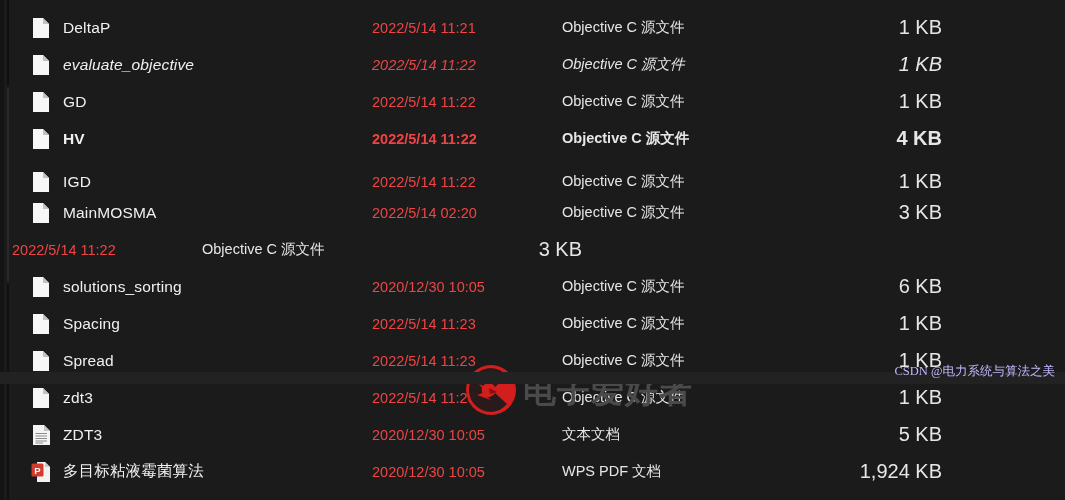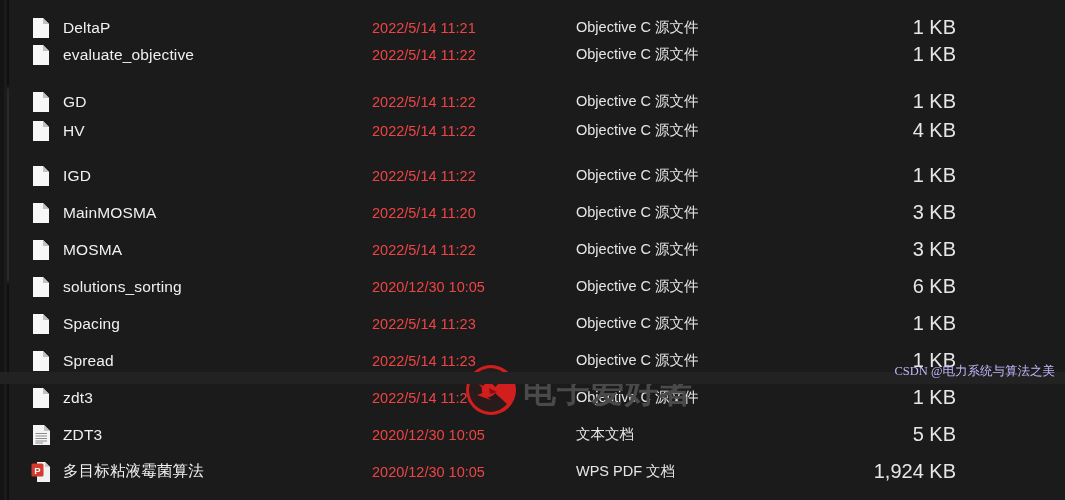--- a/index.html
+++ b/index.html
@@ -54,21 +54,20 @@
   }
   .cell-date {
     width:190px; flex:0 0 190px;
     color:#ef4444; font-size:14.5px;
     white-space:nowrap;
   }
   .cell-type {
     width:200px; flex:0 0 200px;
     color:#e6e6e6; font-size:14.5px;
     white-space:nowrap;
-    margin-left:14px;
   }
   .cell-size {
     width:180px; flex:0 0 180px;
     color:#e6e6e6; font-size:20px;
     text-align:right;
     white-space:nowrap;
   }
   
   .wm-logo {
     position:absolute; left:465px; top:364px;
@@ -106,21 +105,21 @@
               <path d="M1 1 h10 l6 6 v14 h-16 z" fill="#f7f7f7"></path>
               <path d="M11 1 l6 6 h-6 z" fill="#c2c2c2"></path>
             </svg>
           </span>
           <span class="name-text">DeltaP</span>
         </div>
         <div class="cell-date">2022/5/14 11:21</div>
         <div class="cell-type">Objective C 源文件</div>
         <div class="cell-size">1 KB</div>
       </div>
-      <div class="file-row" style="top: 36px;">
+      <div class="file-row" style="top: 46px; font-style: italic;">
         <div class="cell-name">
           <span class="icon-wrap">
             <svg width="18" height="22" viewBox="0 0 18 22">
               <path d="M1 1 h10 l6 6 v14 h-16 z" fill="#f7f7f7"></path>
               <path d="M11 1 l6 6 h-6 z" fill="#c2c2c2"></path>
             </svg>
           </span>
           <span class="name-text">evaluate_objective</span>
         </div>
         <div class="cell-date">2022/5/14 11:22</div>
@@ -134,35 +133,35 @@
               <path d="M1 1 h10 l6 6 v14 h-16 z" fill="#f7f7f7"></path>
               <path d="M11 1 l6 6 h-6 z" fill="#c2c2c2"></path>
             </svg>
           </span>
           <span class="name-text">GD</span>
         </div>
         <div class="cell-date">2022/5/14 11:22</div>
         <div class="cell-type">Objective C 源文件</div>
         <div class="cell-size">1 KB</div>
       </div>
-      <div class="file-row" style="top: 112px;">
+      <div class="file-row" style="top: 120px; font-weight: bold;">
         <div class="cell-name">
           <span class="icon-wrap">
             <svg width="18" height="22" viewBox="0 0 18 22">
               <path d="M1 1 h10 l6 6 v14 h-16 z" fill="#f7f7f7"></path>
               <path d="M11 1 l6 6 h-6 z" fill="#c2c2c2"></path>
             </svg>
           </span>
           <span class="name-text">HV</span>
         </div>
         <div class="cell-date">2022/5/14 11:22</div>
         <div class="cell-type">Objective C 源文件</div>
         <div class="cell-size">4 KB</div>
       </div>
-      <div class="file-row" style="top: 157px;">
+      <div class="file-row" style="top: 163px;">
         <div class="cell-name">
           <span class="icon-wrap">
             <svg width="18" height="22" viewBox="0 0 18 22">
               <path d="M1 1 h10 l6 6 v14 h-16 z" fill="#f7f7f7"></path>
               <path d="M11 1 l6 6 h-6 z" fill="#c2c2c2"></path>
             </svg>
           </span>
           <span class="name-text">IGD</span>
         </div>
         <div class="cell-date">2022/5/14 11:22</div>
@@ -172,34 +171,25 @@
       <div class="file-row" style="top: 194px;">
         <div class="cell-name">
           <span class="icon-wrap">
             <svg width="18" height="22" viewBox="0 0 18 22">
               <path d="M1 1 h10 l6 6 v14 h-16 z" fill="#f7f7f7"></path>
               <path d="M11 1 l6 6 h-6 z" fill="#c2c2c2"></path>
             </svg>
           </span>
           <span class="name-text">MainMOSMA</span>
         </div>
-        <div class="cell-date">2022/5/14 11:20</div>
+        <div class="cell-date">2022/5/14 02:20</div>
         <div class="cell-type">Objective C 源文件</div>
         <div class="cell-size">3 KB</div>
       </div>
       <div class="file-row" style="top: 231px;">
-        <div class="cell-name">
-          <span class="icon-wrap">
-            <svg width="18" height="22" viewBox="0 0 18 22">
-              <path d="M1 1 h10 l6 6 v14 h-16 z" fill="#f7f7f7"></path>
-              <path d="M11 1 l6 6 h-6 z" fill="#c2c2c2"></path>
-            </svg>
-          </span>
-          <span class="name-text">MOSMA</span>
-        </div>
         <div class="cell-date">2022/5/14 11:22</div>
         <div class="cell-type">Objective C 源文件</div>
         <div class="cell-size">3 KB</div>
       </div>
       <div class="file-row" style="top: 268px;">
         <div class="cell-name">
           <span class="icon-wrap">
             <svg width="18" height="22" viewBox="0 0 18 22">
               <path d="M1 1 h10 l6 6 v14 h-16 z" fill="#f7f7f7"></path>
               <path d="M11 1 l6 6 h-6 z" fill="#c2c2c2"></path>

